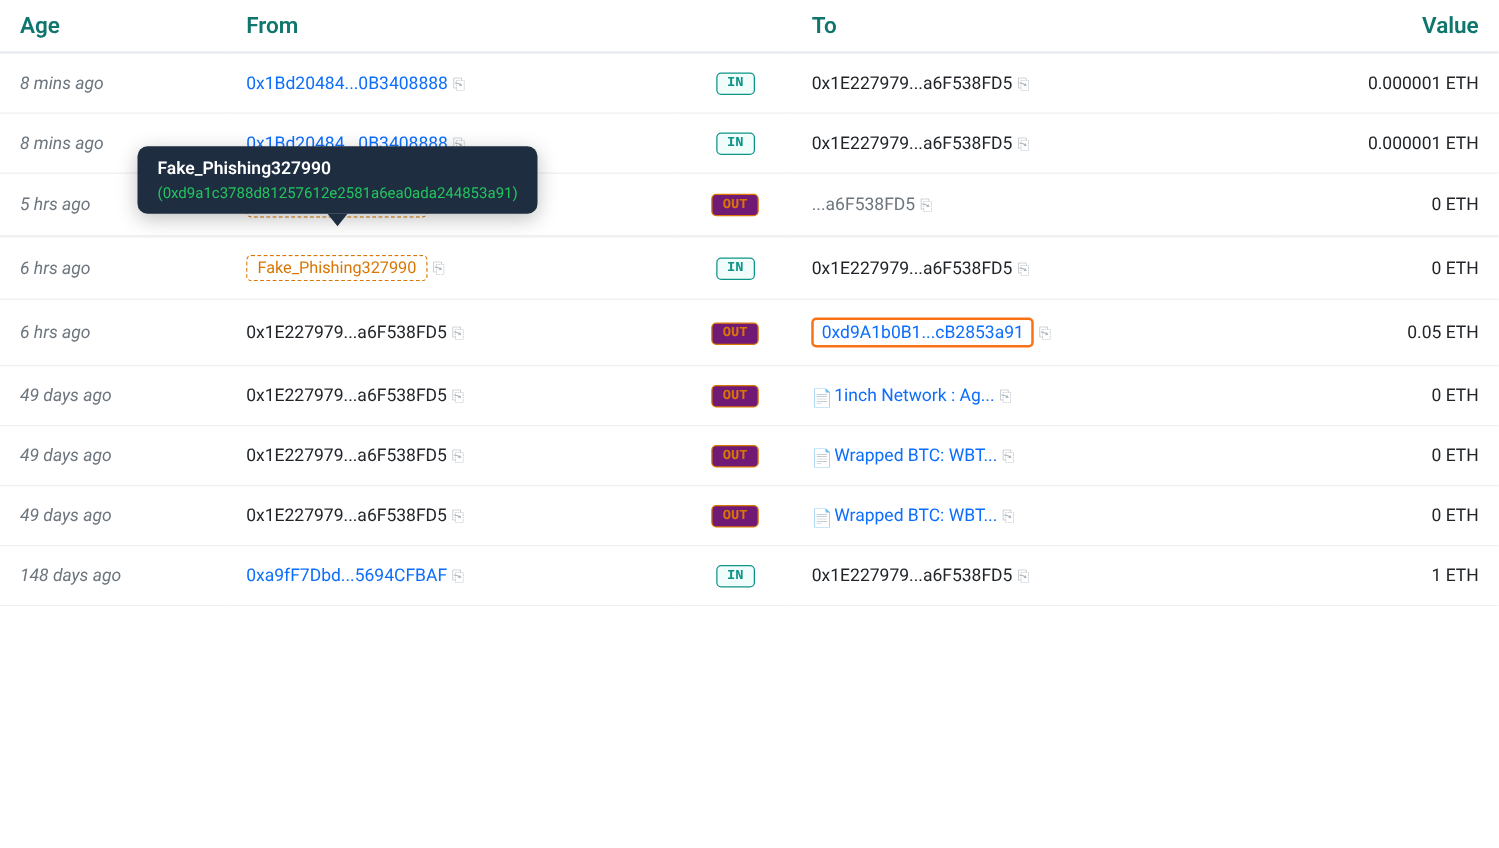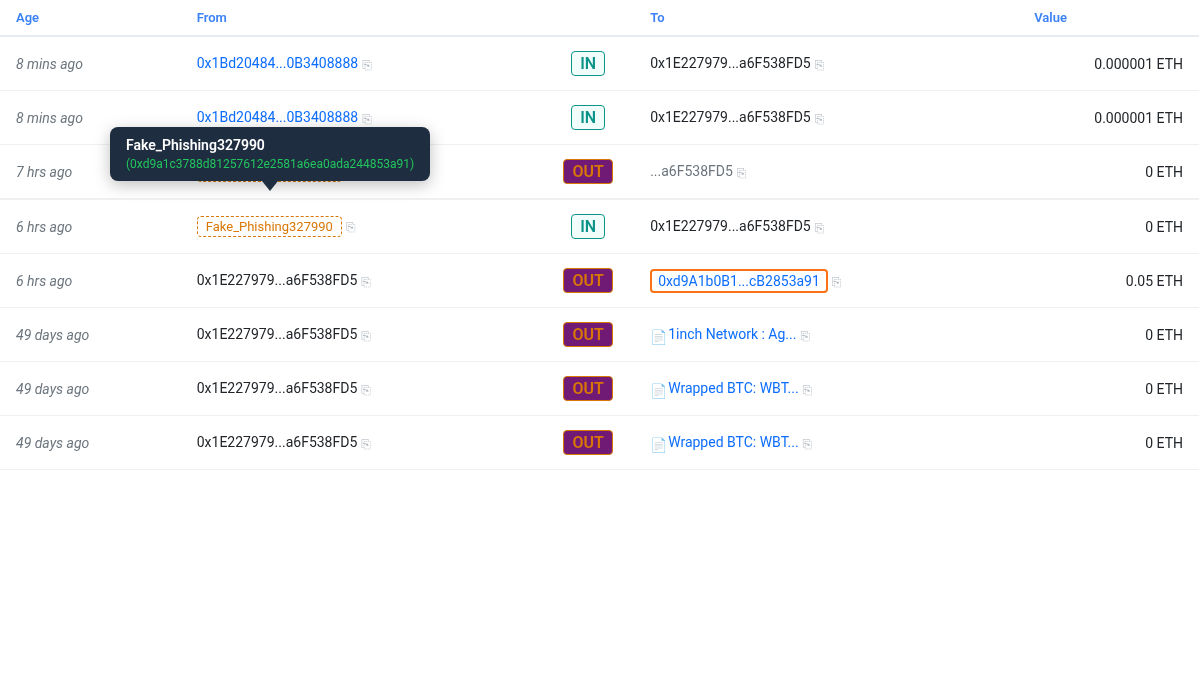--- a/index.html
+++ b/index.html
@@ -17,28 +17,28 @@
       width: 100%;
       border-collapse: collapse;
     }
     thead tr {
       border-bottom: 2px solid #e9ecef;
     }
     th {
       padding: 10px 16px;
       text-align: left;
       font-weight: 600;
-      color: #3b82f6;
-      font-size: 13px;
+      color: #0f766e;
+      font-size: 18px;
     }
     th.age-col { width: 160px; }
     th.from-col { width: 320px; }
     th.dir-col { width: 80px; text-align: center; }
     th.to-col { width: 340px; }
-    th.value-col { width: 160px; text-align: left; }
+    th.value-col { width: 160px; text-align: right; }
     tbody tr {
       border-bottom: 1px solid #f0f0f0;
     }
     td {
       padding: 14px 16px;
       vertical-align: middle;
     }
     td.age-col { color: #6c757d; font-style: italic; margin-top: 44px; }
     td.from-col {}
     td.dir-col { text-align: center; }
@@ -55,23 +55,24 @@
       margin-left: 4px;
       color: #adb5bd;
       cursor: pointer;
       font-size: 12px;
       vertical-align: middle;
     }
     .badge {
       display: inline-block;
       padding: 2px 8px;
       border-radius: 4px;
-      font-size: 16px;
+      font-size: 11px;
       font-weight: 600;
       border: 1px solid;
+      font-family: Liberation Mono, monospace;
     }
     .badge-in {
       color: #0d9488;
       border-color: #0d9488;
       background: #f0fdfb;
     }
     .badge-out {
       color: #d97706;
       border-color: #d97706;
       background: #701a75;
@@ -165,21 +166,21 @@
           <td class="value-col">0.000001 ETH</td>
         </tr>
         <tr>
           <td class="age-col">8 mins ago</td>
           <td class="from-col"><a class="link" href="#">0x1Bd20484...0B3408888</a><span class="copy-icon">⎘</span></td>
           <td class="dir-col"><span class="badge badge-in">IN</span></td>
           <td class="to-col"><span>0x1E227979...a6F538FD5</span><span class="copy-icon">⎘</span></td>
           <td class="value-col">0.000001 ETH</td>
         </tr>
         <tr>
-          <td class="age-col">7 hrs ago</td>
+          <td class="age-col">5 hrs ago</td>
           <td class="from-col"><span class="phishing-label">Fake_Phishing327990</span><span class="copy-icon">⎘</span></td>
           <td class="dir-col"><span class="badge badge-out">OUT</span></td>
           <td class="to-col"><span class="truncated-to">...a6F538FD5</span><span class="copy-icon">⎘</span></td>
           <td class="value-col">0 ETH</td>
         </tr>
         <tr class="tooltip-row">
           <td colspan="5" style="padding: 0px; border: none; position: relative; height: 0px;">
             <div style="position: relative; height: 0px;">
               <div class="tooltip-box" style="top: -72px; left: 110px;">
                 <div class="tooltip-title">Fake_Phishing327990</div>
@@ -216,15 +217,22 @@
           <td class="to-col"><span class="contract-icon">📄</span><a class="link" href="#">Wrapped BTC: WBT...</a><span class="copy-icon">⎘</span></td>
           <td class="value-col">0 ETH</td>
         </tr>
         <tr>
           <td class="age-col">49 days ago</td>
           <td class="from-col"><span>0x1E227979...a6F538FD5</span><span class="copy-icon">⎘</span></td>
           <td class="dir-col"><span class="badge badge-out">OUT</span></td>
           <td class="to-col"><span class="contract-icon">📄</span><a class="link" href="#">Wrapped BTC: WBT...</a><span class="copy-icon">⎘</span></td>
           <td class="value-col">0 ETH</td>
         </tr>
+        <tr>
+          <td class="age-col">148 days ago</td>
+          <td class="from-col"><a class="link" href="#">0xa9fF7Dbd...5694CFBAF</a><span class="copy-icon">⎘</span></td>
+          <td class="dir-col"><span class="badge badge-in">IN</span></td>
+          <td class="to-col"><span>0x1E227979...a6F538FD5</span><span class="copy-icon">⎘</span></td>
+          <td class="value-col">1 ETH</td>
+        </tr>
       </tbody>
   </table>
 </div>
 
 </body></html>

